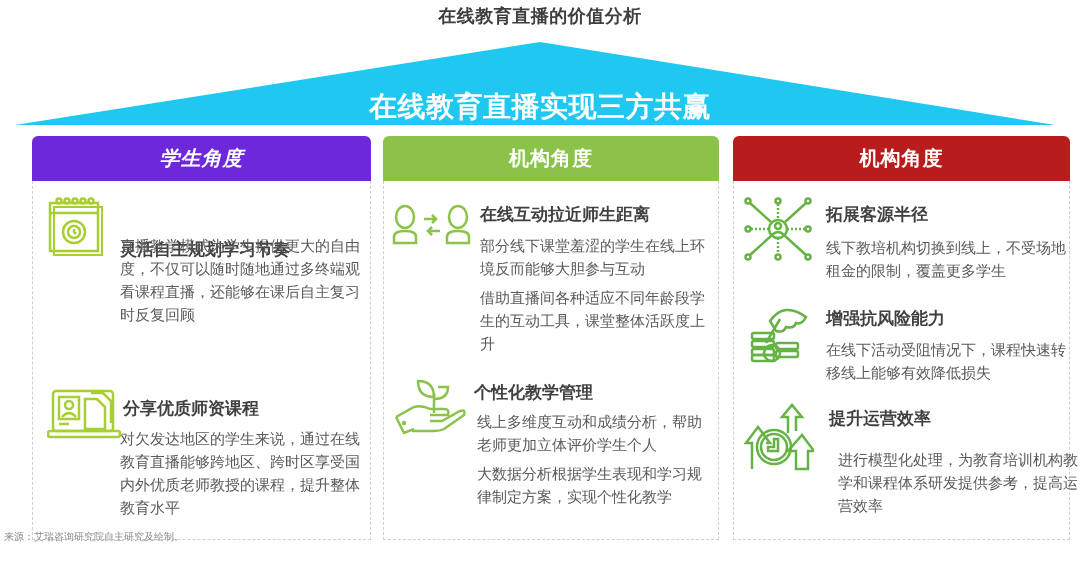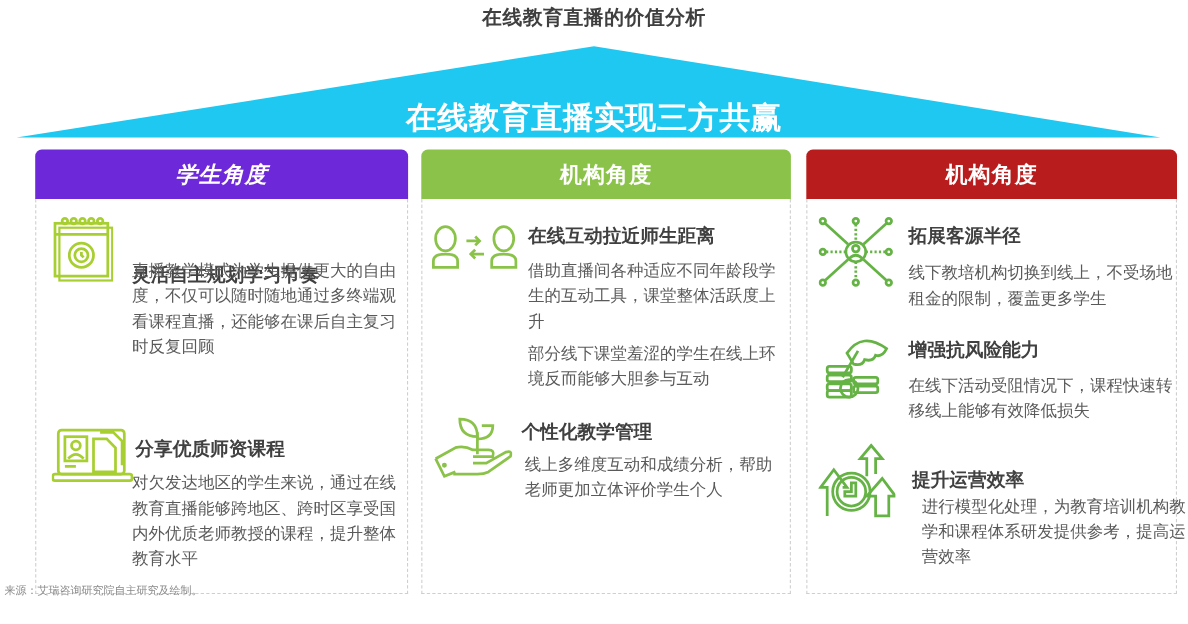--- a/index.html
+++ b/index.html
@@ -84,39 +84,40 @@
           <ellipse cx="66" cy="14" rx="9" ry="11"></ellipse>
           <path d="M55 40 v-6 q0 -6 11 -6 q11 0 11 6 v6 z"></path>
           <line x1="32" y1="16" x2="44" y2="16"></line>
             <polyline points="40,12 44,16 40,20"></polyline>
           <line x1="36" y1="28" x2="48" y2="28"></line>
             <polyline points="40,24 36,28 40,32"></polyline>
         </svg>
       </span>
       <div class="item-title" style="left:96px;top:4px;">在线互动拉近师生距离</div>
       <div class="item-text" style="left:96px;top:36px;width:235px;">
+        <div class="para">部分线下课堂羞涩的学生在线上环境反而能够大胆参与互动</div>
         <div class="para">借助直播间各种适应不同年龄段学生的互动工具，课堂整体活跃度上升</div>
-        <div class="para">部分线下课堂羞涩的学生在线上环境反而能够大胆参与互动</div>
       </div>
     </div>
     <div class="item" style="top:192px;">
       <span class="icon" style="left:10px;top:0;">
         <svg width="72" height="64" viewBox="0 0 72 64" fill="none" stroke="#8bc34a" stroke-width="2.5">
           <path d="M40 40 v-20"></path>
           <path d="M40 24 q-16 0 -16 -16 q16 0 16 16 z"></path>
           <path d="M40 26 q14 0 14 -12 h-10"></path>
           <path d="M2 44 l18 -10 q8 -2 16 2 h14 q6 0 4 6 h-18"></path>
           <path d="M36 48 h12 l18 -10 q6 -2 4 4 l-20 14 q-4 2 -10 2 h-22"></path>
           <path d="M2 44 l8 16 l10 -4"></path>
           <circle cx="10" cy="50" r="1" fill="#8bc34a"></circle>
         </svg>
       </span>
       <div class="item-title" style="left:90px;top:8px;">个性化教学管理</div>
       <div class="item-text" style="left:93px;top:38px;width:238px;">
         <div class="para">线上多维度互动和成绩分析，帮助老师更加立体评价学生个人</div>
+        <div class="para">大数据分析根据学生表现和学习规律制定方案，实现个性化教学</div>
       </div>
     </div>
   </div>
 </div>
 
 <div class="col" style="left:733px;width:337px;">
   <div class="col-head" style="background:#b91c1c;">机构角度</div>
   <div class="col-body">
     <div class="item" style="top:14px;">
       <span class="icon" style="left:10px;top:2px;">
@@ -170,21 +171,21 @@
       <span class="icon" style="left:10px;top:0;">
         <svg width="70" height="70" viewBox="0 0 70 70" fill="none" stroke="#65b345" stroke-width="2.5">
           <path d="M8 66 v-26 h-6 l12 -16 l12 16 h-4"></path>
           <path d="M44 30 v-16 h-6 l10 -12 l10 12 h-6 v14"></path>
           <path d="M52 66 v-18 h-8 l14 -16 l12 16 h-6 v18 z"></path>
           <circle cx="30" cy="44" r="17"></circle>
           <circle cx="30" cy="44" r="13"></circle>
           <path d="M30 36 v8 h-6 v4 h10 v-12 z"></path>
         </svg>
       </span>
-      <div class="item-title" style="left:95px;top:22px;">提升运营效率</div>
+      <div class="item-title" style="left:95px;top:4px;">提升运营效率</div>
       <div class="item-text" style="left:80px;top:46px;width:245px;margin-left:24px;">
         <div class="para">进行模型化处理，为教育培训机构教学和课程体系研发提供参考，提高运营效率</div>
       </div>
     </div>
   </div>
 </div>
 
 <div class="source">来源：艾瑞咨询研究院自主研究及绘制。</div>
 
 </body></html>

